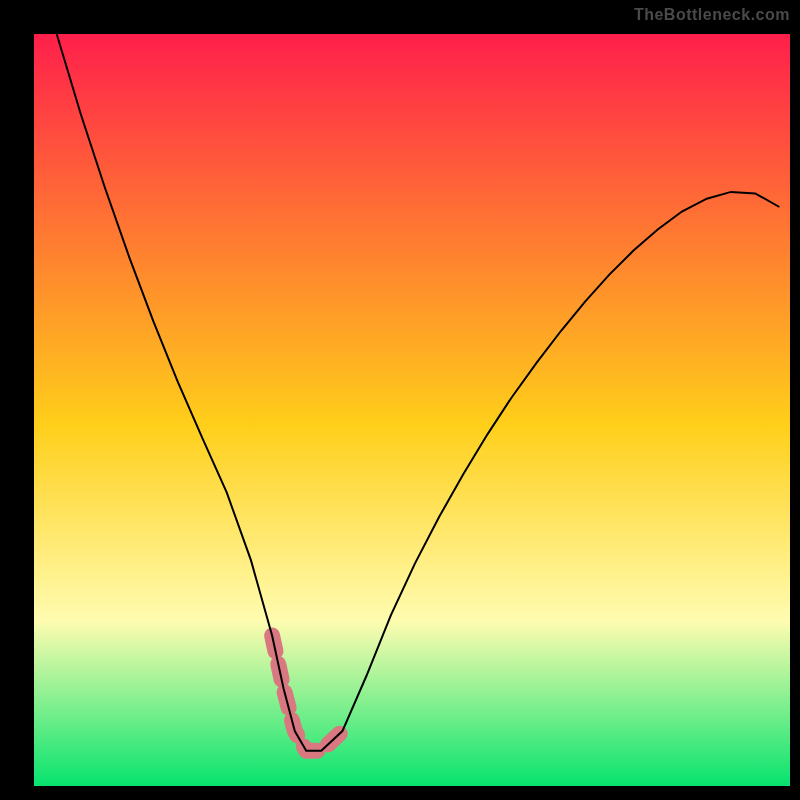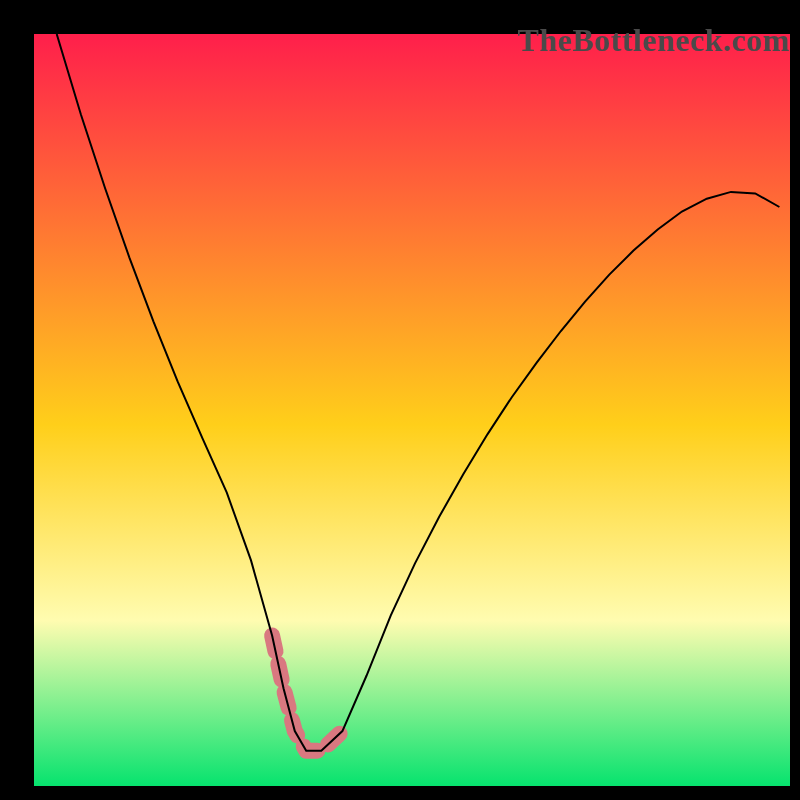--- a/index.html
+++ b/index.html
@@ -13,29 +13,28 @@
   }
   .frame {
     position: absolute;
     top: 0; left: 0;
     width: 800px;
     height: 800px;
     background: #000;
   }
   .watermark {
     position: absolute;
-    top: 22px;
+    top: 6px;
     right: 10px;
     color: #4a4a4a;
-    font-size: 32px;
+    font-size: 16px;
     font-weight: 600;
     letter-spacing: 0.5px;
     z-index: 50;
     user-select: none;
-    font-family: Liberation Serif, serif;
   }
   svg.plot {
     position: absolute;
     top: 0;
     left: 0;
     width: 800px;
     height: 800px;
   }
   .curve {
     fill: none;

